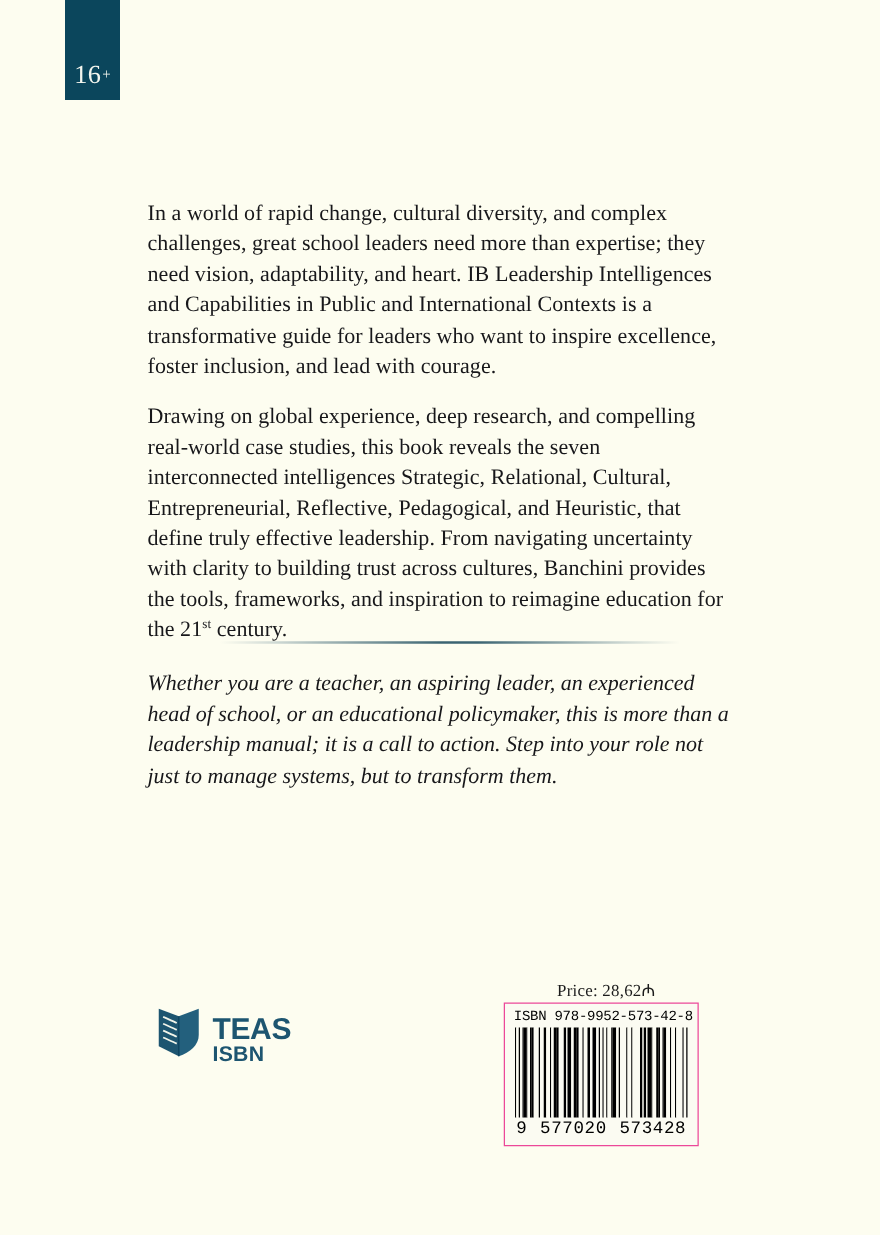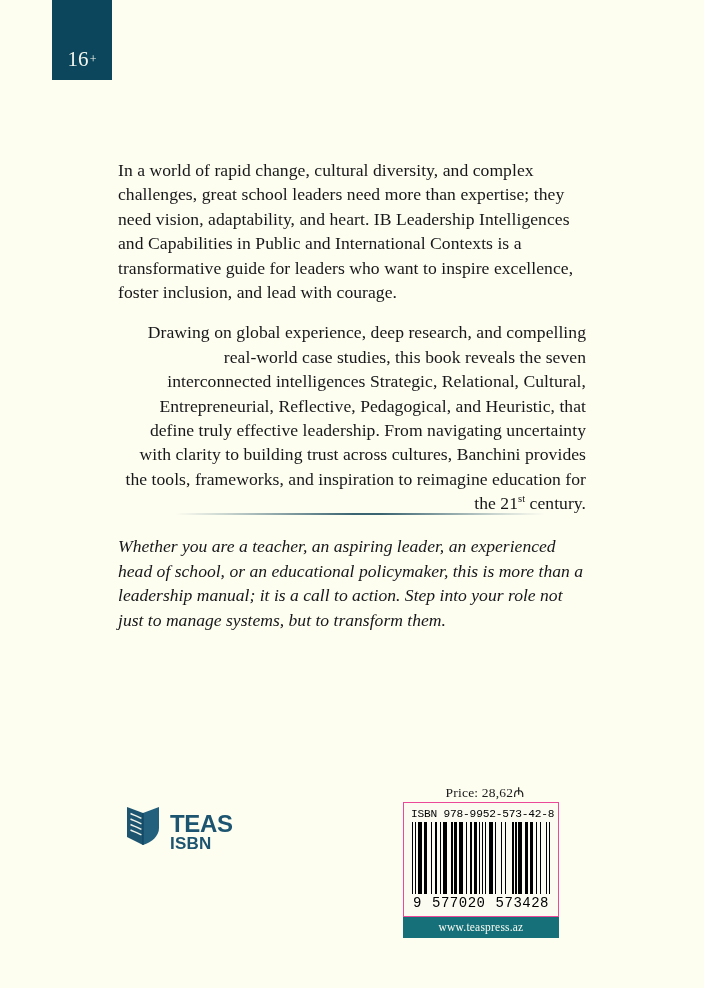--- a/index.html
+++ b/index.html
@@ -22,21 +22,21 @@
     width: 704px;
     height: 988px;
     background: #fdfdf0;
   }
 
   
   .age-badge {
     position: absolute;
     left: 52px;
     top: 0;
-    width: 60px;
+    width: 44px;
     height: 80px;
     background: #0b465c;
     display: flex;
     align-items: flex-end;
     justify-content: center;
     padding-bottom: 10px;
     box-sizing: border-box;
   }
   .age-badge .age-num {
     color: #f4f6ee;
@@ -61,21 +61,21 @@
     top: 158px;
     width: 468px;
   }
   .copy p {
     margin: 0 0 16px 0;
     font-size: 17.6px;
     line-height: 24.4px;
     letter-spacing: .05px;
     color: #17171a;
   }
-  .copy p:last-child { margin-bottom: 13px; text-align: right; }
+  .copy p:last-child { margin-bottom: 13px; }
   .copy sup {
     font-size: 60%;
     vertical-align: super;
     line-height: 0;
   }
 
   
   .divider {
     position: absolute;
     left: 176px;
@@ -331,16 +331,15 @@
           <span style="width: 1.51456px; background: rgb(0, 0, 0);"></span>
           <span style="width: 1.51456px; background: rgb(251, 251, 242);"></span>
           <span style="width: 1.51456px; background: rgb(0, 0, 0);"></span>
         </div>
       <div class="ean-digits">
         <span>9</span>
         <span>577020</span>
         <span>573428</span>
       </div>
     </div>
-    <div class="site-bar">www.teaspress.az</div>
   </div>
 
 </div>
 
 </body></html>

